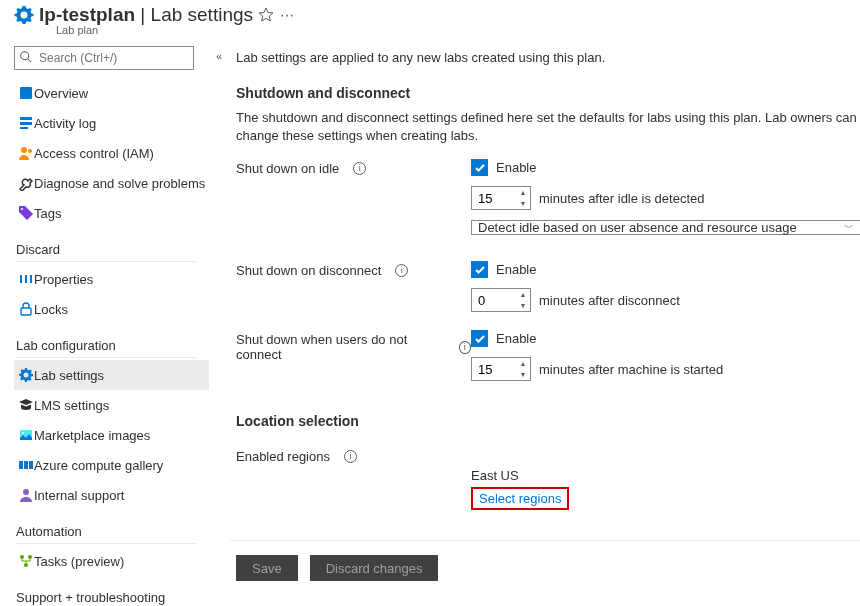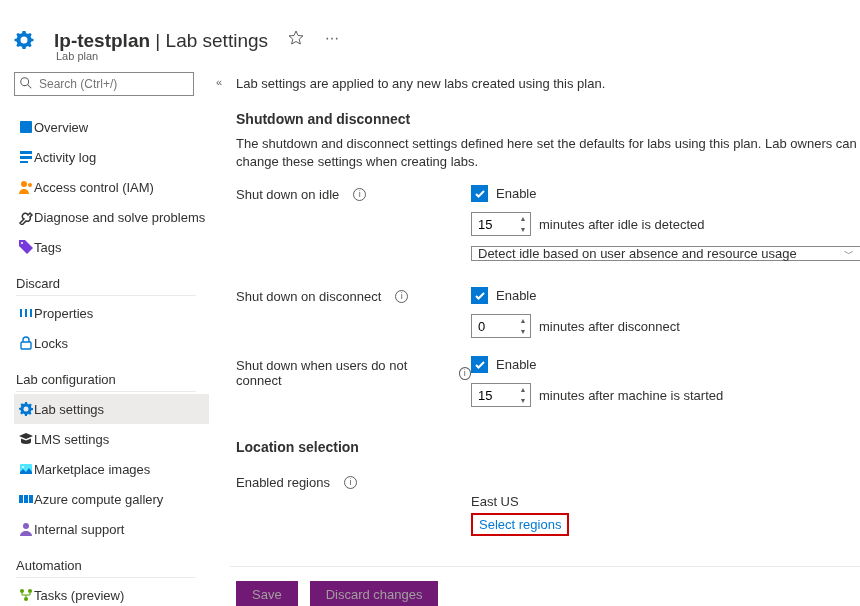--- a/index.html
+++ b/index.html
@@ -8,32 +8,32 @@
     font-family: "Segoe UI", -apple-system, Arial, sans-serif;
     font-size: 13px;
     color: #323130;
     background: #fff;
     width: 860px;
   }
   .page { display: flex; flex-direction: column; }
 
   
   .header { padding: 4px 0 0 14px; }
-  .header-row { display: flex; gap: 20px; margin-top: 26px; }
+  .header-row { display: flex; align-items: center; gap: 5px; }
   .gear-big { width: 20px; height: 20px; color: #0078d4; display:flex;align-items:center;justify-content:center;}
   .title { font-size: 19px; font-weight: 600; color:#323130;}
   .title-faded { font-weight: 400; color:#323130; }
   .subtitle { font-size: 11px; color: #605e5c; margin-left: 42px; margin-top:-2px;}
   .hdr-icon { color:#605e5c; width:16px; height:16px; display:flex;align-items:center;justify-content:center; cursor:pointer;}
 
   .body { display:flex; }
 
   
   .sidebar { width: 210px; flex-shrink:0; padding: 10px 0 0 14px; }
-  .search-wrap { position:relative; margin-bottom:16px; }
+  .search-wrap { position:relative; margin-bottom:8px; }
   .search {
     width: 180px; height: 24px; border:1px solid #8a8886; padding: 0 4px 0 24px;
     font-size:12px; color:#605e5c; outline:none;
   }
   .search-icon-pos { position:absolute; left:5px; top:4px; width:14px; height:14px; color:#605e5c;}
   .collapse-caret { position:absolute; right:-12px; top:4px; color:#605e5c; font-size:11px; cursor:pointer;}
   .nav-item {
     display:flex; align-items:center; height:30px; padding-left:4px;
     font-size:13px; cursor:pointer; width:195px;
   }
@@ -68,21 +68,21 @@
   .dropdown {
     width:390px; height:15px; border:1px solid #8a8886; display:flex; align-items:center;
     justify-content:space-between; padding:0 6px; font-size:13px; cursor:pointer;gap:33px;
   }
   .chev { font-size:10px; color:#605e5c;}
   .static-val { padding-top:2px;margin-top:19px;}
   .link { color:#0078d4; cursor:pointer; }
   .link-boxed { border:2px solid #c00; padding:2px 6px; display:inline-block; margin-top:4px;}
   .hr { height:1px; background:#edebe9; margin:30px 0 14px -6px;}
   .btn {
-    height:26px; padding:0 16px; border:none; background:#701a75; color:#a19f9d;
+    height:26px; padding:0 16px; border:none; background:#404040; color:#a19f9d;
     font-size:13px; cursor:not-allowed;
   }
 </style>
 </head>
 <body>
 
 <div class="page">
 
   <div class="header">
     <div class="header-row">

